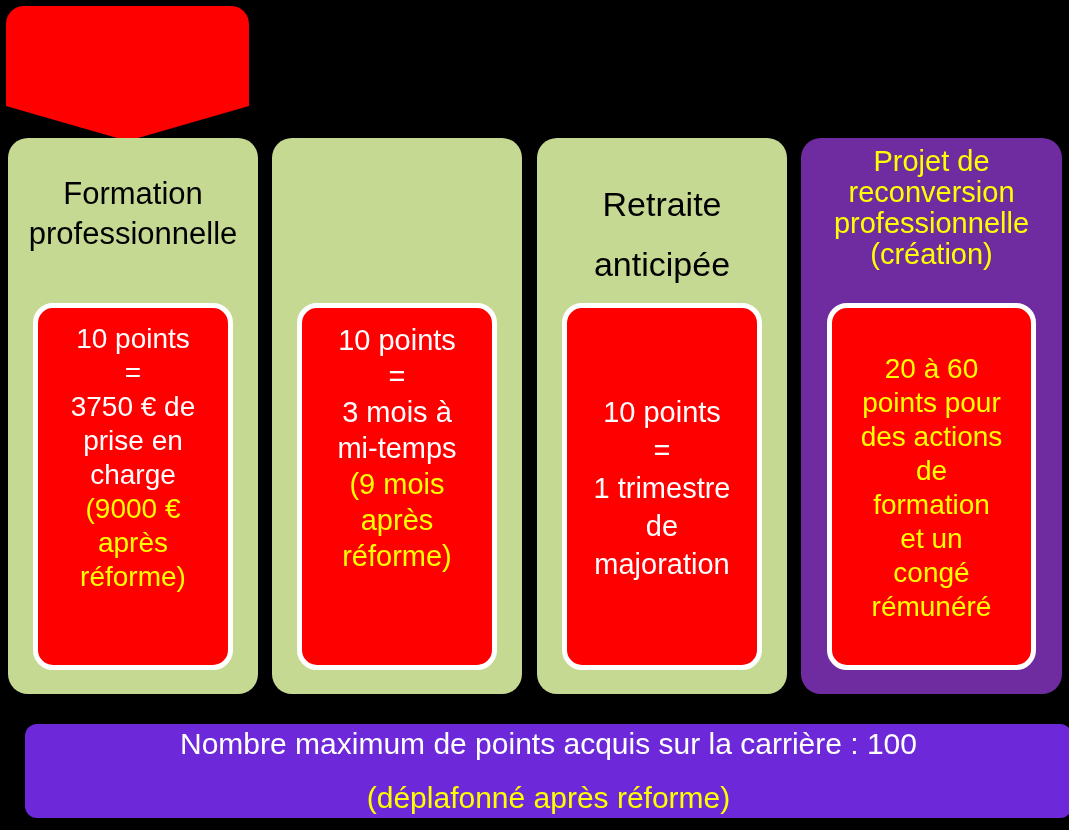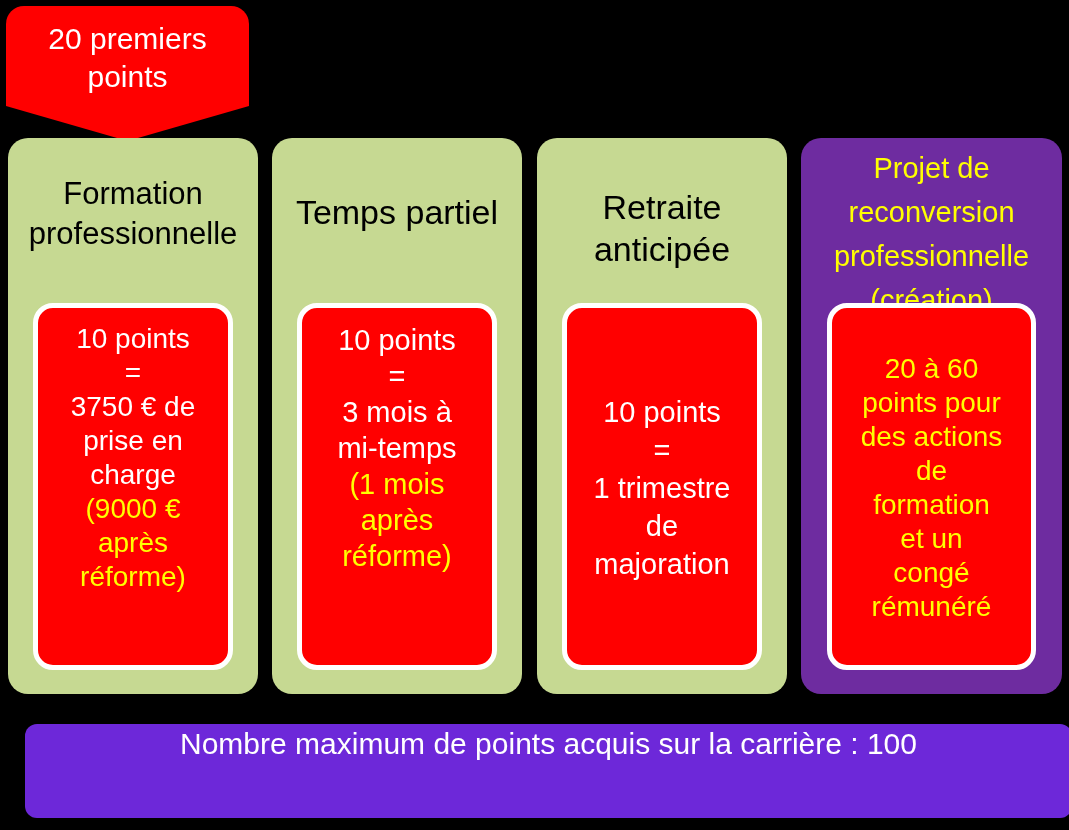--- a/index.html
+++ b/index.html
@@ -83,22 +83,22 @@
     text-align: center;
     white-space: pre-line;
     font-size: 31px;
     line-height: 39px;
   }
   .title-black  { color: #000000; }
   .title-yellow { color: #FFFF00; }
 
   .col-0 .column-title { top: 36px; font-size: 31px; line-height: 40px; }
   .col-1 .column-title { top: 54px; font-size: 34px; line-height: 40px; }
-  .col-2 .column-title { top: 36px; font-size: 34px; line-height: 42px; margin-top: 12px; }
-  .col-3 .column-title { top: 8px;  font-size: 29px; line-height: 44px; }
+  .col-2 .column-title { top: 36px; font-size: 34px; line-height: 60px; }
+  .col-3 .column-title { top: 8px;  font-size: 29px; line-height: 31px; }
 
   
   .card {
     position: absolute;
     left: 25px;
     right: 25px;
     top: 165px;
     bottom: 24px;
     background: #FF0000;
     border: 5px solid #FFFFFF;
@@ -148,49 +148,46 @@
     text-align: center;
     font-size: 30px;
     line-height: 40px;
   }
 </style>
 </head>
 <body>
 
 <div id="callout">
   <div class="ribbon-body"></div>
-  <div class="ribbon-text">20 premiers
-points</div>
 </div>
 
 <div id="columns">
 
   <div class="column col-0 col-green">
     <div class="column-title title-black">Formation
 professionnelle</div>
     <div class="card">
       <div class="card-line line-white">10 points
 =
 3750 € de
 prise en
 charge</div>
       <div class="card-line line-yellow">(9000 €
 après
 réforme)</div>
     </div>
   </div>
 
   <div class="column col-1 col-green">
-    <div class="column-title title-black">Temps partiel</div>
     <div class="card">
       <div class="card-line line-white">10 points
 =
 3 mois à
 mi-temps</div>
-      <div class="card-line line-yellow">(1 mois
+      <div class="card-line line-yellow">(9 mois
 après
 réforme)</div>
     </div>
   </div>
 
   <div class="column col-2 col-green">
     <div class="column-title title-black">Retraite
 anticipée</div>
     <div class="card card-center">
       <div class="card-line line-white">10 points
@@ -215,13 +212,14 @@
 et un
 congé
 rémunéré</div>
     </div>
   </div>
 
 </div>
 
 <div id="footer-banner">
   <div class="banner-line line-white">Nombre maximum de points acquis sur la carrière : 100</div>
+  <div class="banner-line line-yellow">(déplafonné après réforme)</div>
 </div>
 
 </body></html>

